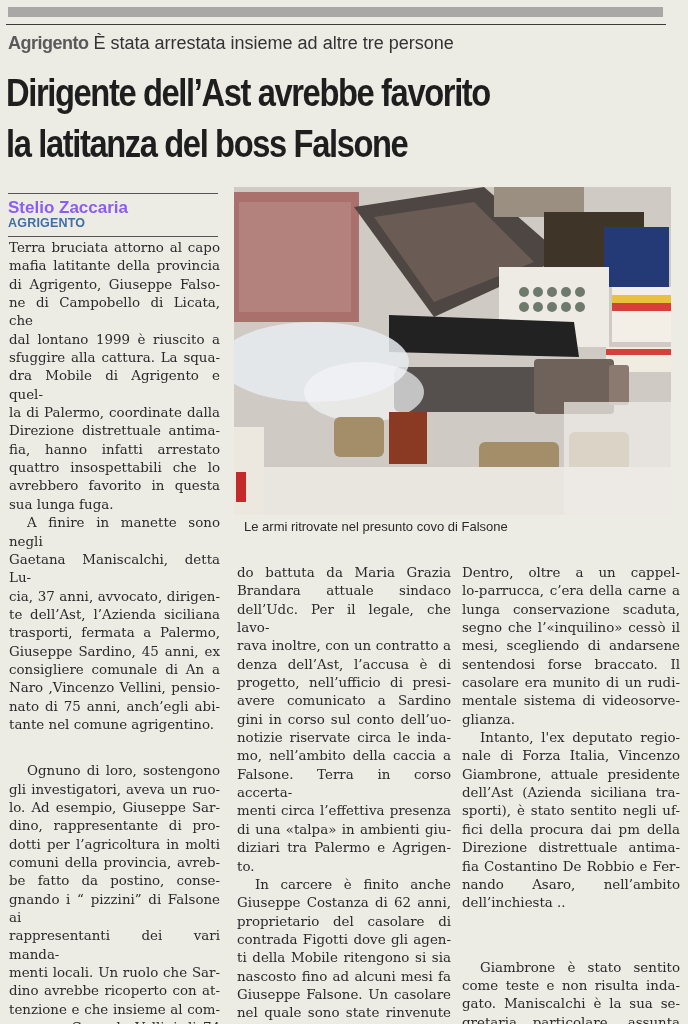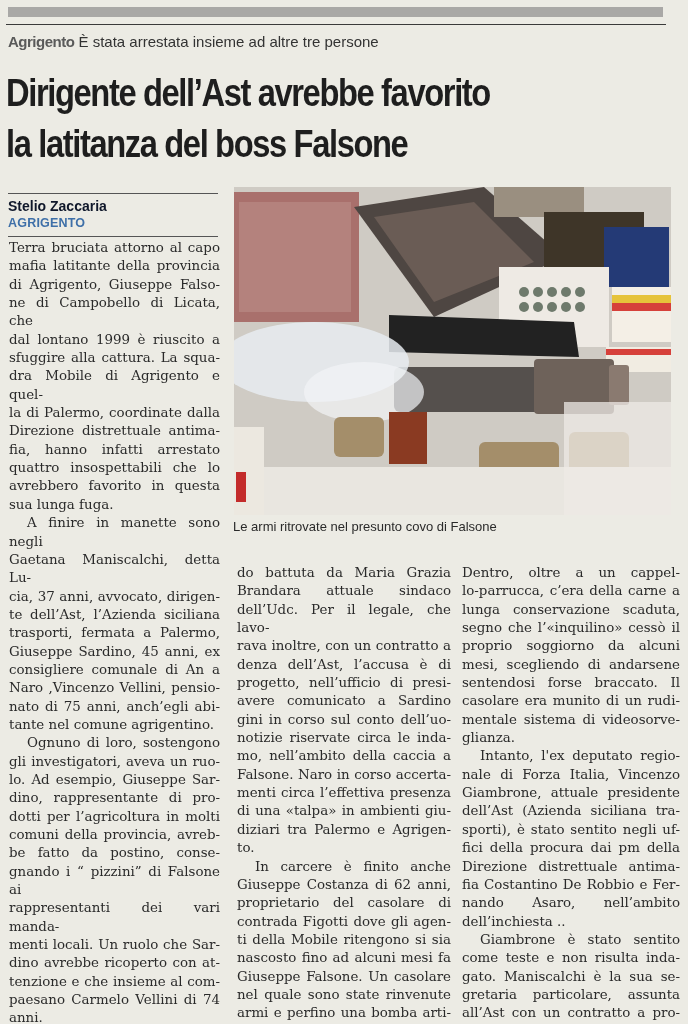--- a/index.html
+++ b/index.html
@@ -14,53 +14,53 @@
     position: absolute; left: 8px; top: 7px; width: 655px; height: 10px;
     background: #a9a8a6;
   }
   .top-rule {
     position: absolute; left: 6px; top: 24px; width: 660px; height: 1px;
     background: #3a3a3a;
   }
   .kicker {
     position: absolute; left: 8px; top: 33px;
     font-family: "Liberation Sans", sans-serif;
-    font-size: 15px; color: #333; white-space: nowrap;
+    font-size: 18px; color: #333; white-space: nowrap;
   }
   .kicker .place { font-weight: bold; color: #5a5a5a; letter-spacing: -0.5px; }
   .headline {
     position: absolute; left: 6px; top: 68px; width: 680px;
     font-family: "Liberation Sans", sans-serif;
     font-weight: bold; font-size: 38px; line-height: 51px;
     color: #1e1e1e; letter-spacing: -1.6px;
     transform: scaleX(0.86); transform-origin: left top;
     white-space: nowrap;
   }
   .byline-rule-top {
     position: absolute; left: 8px; top: 193px; width: 210px; height: 1px; background: #555;
   }
   .byline-rule-bot {
     position: absolute; left: 8px; top: 236px; width: 210px; height: 1px; background: #555;
   }
   .author {
     position: absolute; left: 8px; top: 198px;
     font-family: "Liberation Sans", sans-serif; font-weight: bold;
-    font-size: 14px; color: #0f172a;
+    font-size: 17px; color: #8b5cf6;
   }
   .location {
     position: absolute; left: 8px; top: 216px;
     font-family: "Liberation Sans", sans-serif; font-weight: bold;
     font-size: 12.5px; color: #3e6fa8; letter-spacing: 0.2px;
   }
   .photo {
     position: absolute; left: 234px; top: 187px; width: 437px; height: 328px;
     overflow: hidden; background: #d9d6d0;
   }
   .caption {
-    position: absolute; left: 233px; top: 519px;
+    position: absolute; left: 244px; top: 519px;
     font-family: "Liberation Sans", sans-serif; font-size: 13px; color: #2a2a2a;
   }
   .col {
     position: absolute;
     font-size: 13.4px; line-height: 18.35px;
     text-align: justify; hyphens: manual;
   }
   .col p { margin: 0; }
   .col1 { left: 9px; top: 239px; width: 211px; }
   .col2 { left: 237px; top: 564px; width: 214px; }
@@ -169,21 +169,21 @@
       <span class="ln">cia, 37 anni, avvocato, dirigen-</span>
       <span class="ln">te dell’Ast, l’Azienda siciliana</span>
       <span class="ln">trasporti, fermata a Palermo,</span>
       <span class="ln">Giuseppe Sardino, 45 anni, ex</span>
       <span class="ln">consigliere comunale di An a</span>
       <span class="ln">Naro ,Vincenzo Vellini, pensio-</span>
       <span class="ln">nato di 75 anni, anch’egli abi-</span>
       <span class="ln last">tante nel comune agrigentino.</span>
     </p>
     <p>
-      <span class="ln" style="text-indent: 18px;">Ognuno di loro, sostengono</span>
+      <span class="ln" style="text-indent: 18px; margin-top: 28px;">Ognuno di loro, sostengono</span>
       <span class="ln">gli investigatori, aveva un ruo-</span>
       <span class="ln">lo. Ad esempio, Giuseppe Sar-</span>
       <span class="ln">dino, rappresentante di pro-</span>
       <span class="ln">dotti per l’agricoltura in molti</span>
       <span class="ln">comuni della provincia, avreb-</span>
       <span class="ln">be fatto da postino, conse-</span>
       <span class="ln">gnando i “ pizzini” di Falsone ai</span>
       <span class="ln">rappresentanti dei vari manda-</span>
       <span class="ln">menti locali. Un ruolo che Sar-</span>
       <span class="ln">dino avrebbe ricoperto con at-</span>
@@ -197,21 +197,21 @@
       <span class="ln">do battuta da Maria Grazia</span>
       <span class="ln">Brandara attuale sindaco</span>
       <span class="ln">dell’Udc. Per il legale, che lavo-</span>
       <span class="ln">rava inoltre, con un contratto a</span>
       <span class="ln">denza dell’Ast, l’accusa è di</span>
       <span class="ln">progetto, nell’ufficio di presi-</span>
       <span class="ln">avere comunicato a Sardino</span>
       <span class="ln">gini in corso sul conto dell’uo-</span>
       <span class="ln">notizie riservate circa le inda-</span>
       <span class="ln">mo, nell’ambito della caccia a</span>
-      <span class="ln">Falsone. Naro in corso accerta-</span>
+      <span class="ln">Falsone. Terra in corso accerta-</span>
       <span class="ln">menti circa l’effettiva presenza</span>
       <span class="ln">di una «talpa» in ambienti giu-</span>
       <span class="ln">diziari tra Palermo e Agrigen-</span>
       <span class="ln last">to.</span>
     </p>
     <p>
       <span class="ln" style="text-indent: 18px;">In carcere è finito anche</span>
       <span class="ln">Giuseppe Costanza di 62 anni,</span>
       <span class="ln">proprietario del casolare di</span>
       <span class="ln">contrada Figotti dove gli agen-</span>
@@ -222,40 +222,39 @@
       <span class="ln">armi e perfino una bomba arti-</span>
       <span class="ln">gianale grande quando una</span>
     </p>
   </div>
 <div class="col col3" id="col3">
     <p>
       <span class="ln">Dentro, oltre a un cappel-</span>
       <span class="ln">lo-parrucca, c’era della carne a</span>
       <span class="ln">lunga conservazione scaduta,</span>
       <span class="ln">segno che l’«inquilino» cessò il</span>
-      <span class="ln">proprio soggiorno da alcuni</span>
       <span class="ln">mesi, scegliendo di andarsene</span>
       <span class="ln">sentendosi forse braccato. Il</span>
       <span class="ln">casolare era munito di un rudi-</span>
       <span class="ln">mentale sistema di videosorve-</span>
       <span class="ln last">glianza.</span>
     </p>
     <p>
       <span class="ln" style="text-indent: 18px;">Intanto, l'ex deputato regio-</span>
       <span class="ln">nale di Forza Italia, Vincenzo</span>
       <span class="ln">Giambrone, attuale presidente</span>
       <span class="ln">dell’Ast (Azienda siciliana tra-</span>
       <span class="ln">sporti), è stato sentito negli uf-</span>
       <span class="ln">fici della procura dai pm della</span>
       <span class="ln">Direzione distrettuale antima-</span>
       <span class="ln">fia Costantino De Robbio e Fer-</span>
       <span class="ln">nando Asaro, nell’ambito</span>
       <span class="ln last">dell’inchiesta ..</span>
     </p>
     <p>
-      <span class="ln" style="text-indent: 18px;">Giambrone è stato sentito</span>
+      <span class="ln" style="text-indent: 18px; margin-top: 46px;">Giambrone è stato sentito</span>
       <span class="ln">come teste e non risulta inda-</span>
       <span class="ln">gato. Maniscalchi è la sua se-</span>
       <span class="ln">gretaria particolare, assunta</span>
       <span class="ln">all’Ast con un contratto a pro-</span>
       <span class="ln last">getto.</span>
     </p>
   </div>
 
 </body></html>

